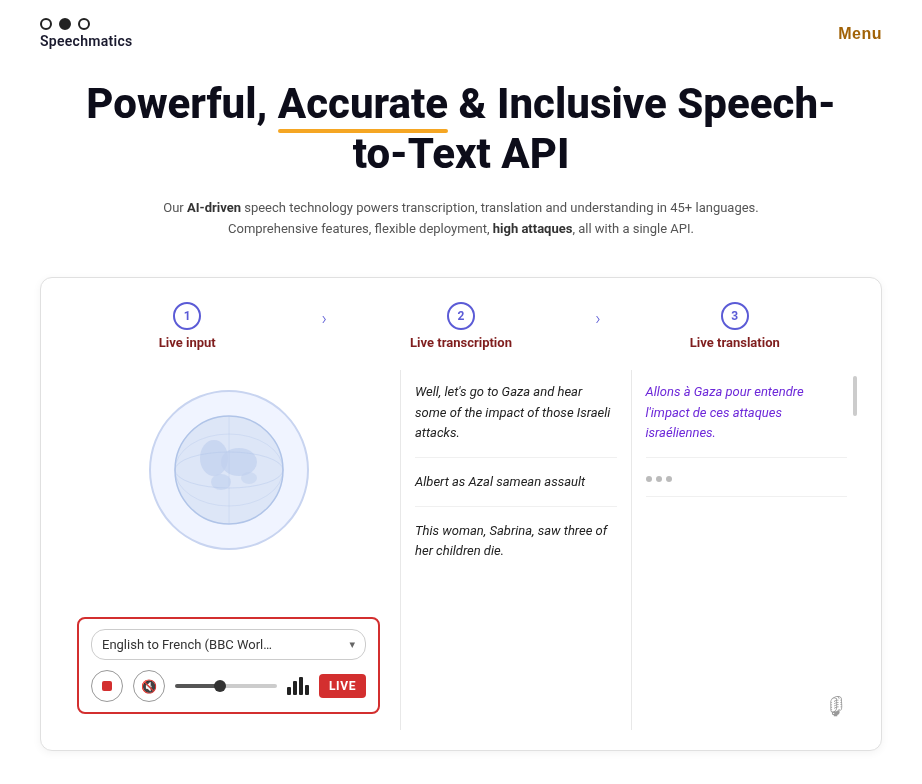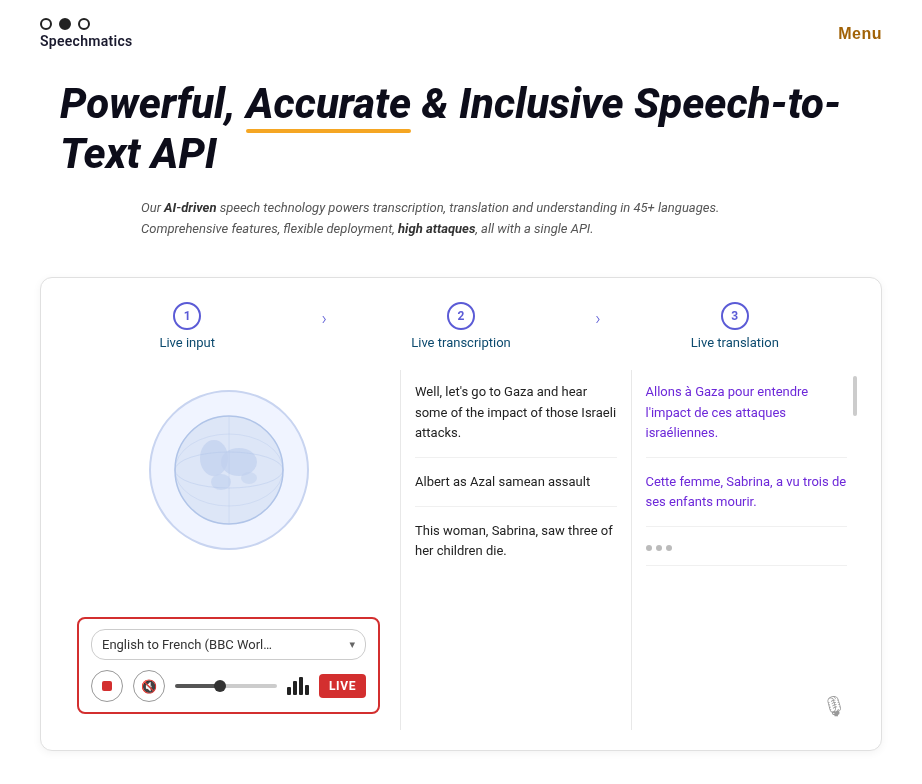--- a/index.html
+++ b/index.html
@@ -48,22 +48,22 @@
       font-weight: 600;
       color: #a16207;
       background: none;
       border: none;
       cursor: pointer;
       letter-spacing: 0.03em;
     }
 
     
     .hero {
+      text-align: center;
       padding: 20px 60px 10px 60px;
-      font-style: italic;
     }
     .hero-title {
       font-size: 42px;
       font-weight: 800;
       line-height: 1.2;
       color: #0d0d1a;
       margin-bottom: 18px;
     }
     .hero-title .underline {
       position: relative;
@@ -120,22 +120,22 @@
       color: #5b5bd6;
       font-size: 12px;
       font-weight: 700;
       display: flex;
       align-items: center;
       justify-content: center;
       margin-bottom: 5px;
     }
     .step-label {
       font-size: 13px;
-      font-weight: 400;
-      color: #0c4a6e;
+      font-weight: 700;
+      color: #7f1d1d;
     }
     .step-chevron {
       color: #5b5bd6;
       font-size: 18px;
       font-weight: 300;
       margin-top: -18px;
       flex-shrink: 0;
       padding: 0 8px;
     }
 
@@ -262,20 +262,21 @@
       border-radius: 4px;
       letter-spacing: 0.05em;
       text-align: right;
     }
 
     
     .right-panels {
       flex: 1;
       display: flex;
       gap: 0;
+      font-style: italic;
     }
     .transcription-panel {
       flex: 1;
       padding: 12px 14px;
       border-right: 1px solid #e8e8e8;
       overflow-y: auto;
     }
     .translation-panel {
       flex: 1;
       padding: 12px 14px;
@@ -435,23 +436,20 @@
           <p class="transcript-text">This woman, Sabrina, saw three of her children die.</p>
         </div>
       </div>
 
       <div class="translation-panel" style="position:relative;">
         <div class="scroll-bar-right"></div>
         <div class="transcript-block">
           <p class="translation-text">Allons à Gaza pour entendre l'impact de ces attaques israéliennes.</p>
         </div>
         <div class="transcript-block">
-          <p class="translation-text">Cette femme, Sabrina, a vu trois de ses enfants mourir.</p>
-        </div>
-        <div class="transcript-block">
           <div class="dots-loading">
             <div class="dot-loading"></div>
             <div class="dot-loading"></div>
             <div class="dot-loading"></div>
           </div>
         </div>
         <div class="mic-bottom">🎙</div>
       </div>
 
     </div>

